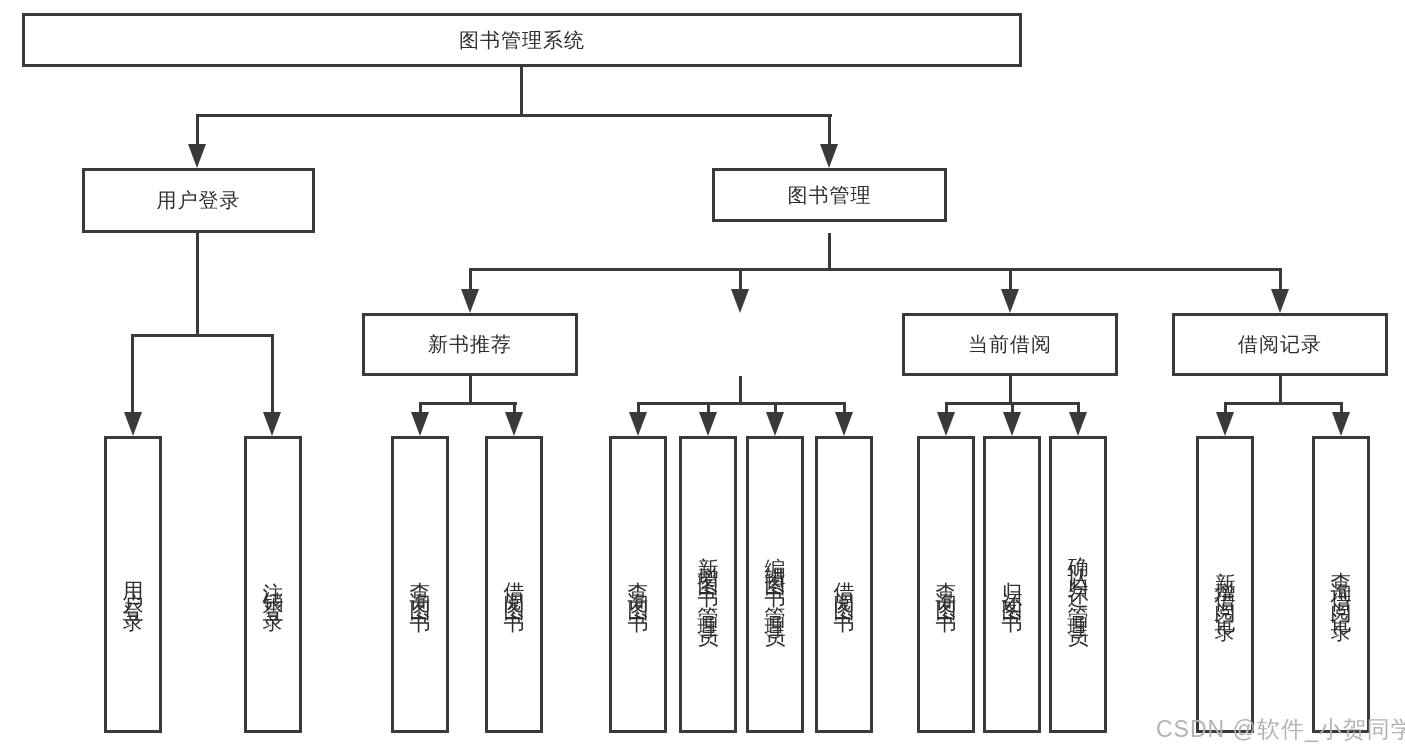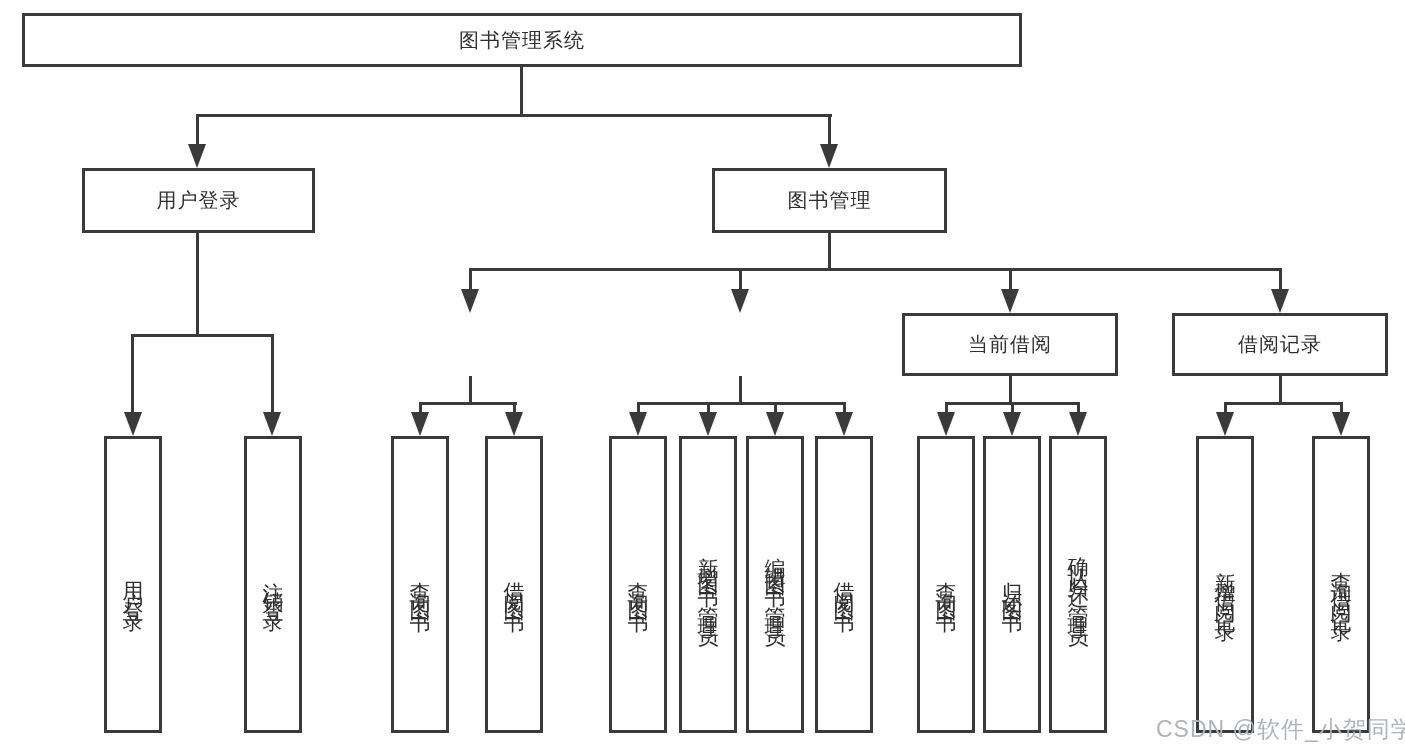--- a/index.html
+++ b/index.html
@@ -120,22 +120,23 @@
   <div class="vline" style="left:1279px; top:376px; width:3px; height:29px;"></div>
   <div class="hline" style="left:1224px; top:402px; width:119px; height:3px;"></div>
   <div class="vline" style="left:1224px; top:402px; width:3px; height:14px;"></div>
   <div class="arrow" style="left:1216px; top:412px;"></div>
   <div class="vline" style="left:1340px; top:402px; width:3px; height:14px;"></div>
   <div class="arrow" style="left:1332px; top:412px;"></div>
 
   <div class="box" style="left:22px; top:13px; width:1000px; height:54px;">图书管理系统</div>
 
   <div class="box" style="left:82px; top:168px; width:233px; height:65px;">用户登录</div>
-  <div class="box" style="left:712px; top:168px; width:235px; height:65px;font-family:Liberation Serif, serif;">图书管理</div>
+  <div class="box" style="left:712px; top:168px; width:235px; height:54px;font-family:Liberation Serif, serif;">图书管理</div>
 
+  <div class="box" style="left:362px; top:313px; width:216px; height:63px;">新书推荐</div>
   <div class="box" style="left:902px; top:313px; width:216px; height:63px;">当前借阅</div>
   <div class="box" style="left:1172px; top:313px; width:216px; height:63px;">借阅记录</div>
 
   <div class="box leaf" style="left:104px;">用户登录</div>
   <div class="box leaf" style="left:244px;">注销登录</div>
 
   <div class="box leaf" style="left:391px;">查询图书</div>
   <div class="box leaf" style="left:485px;">借阅图书</div>
 
   <div class="box leaf" style="left:609px;">查询图书</div>

